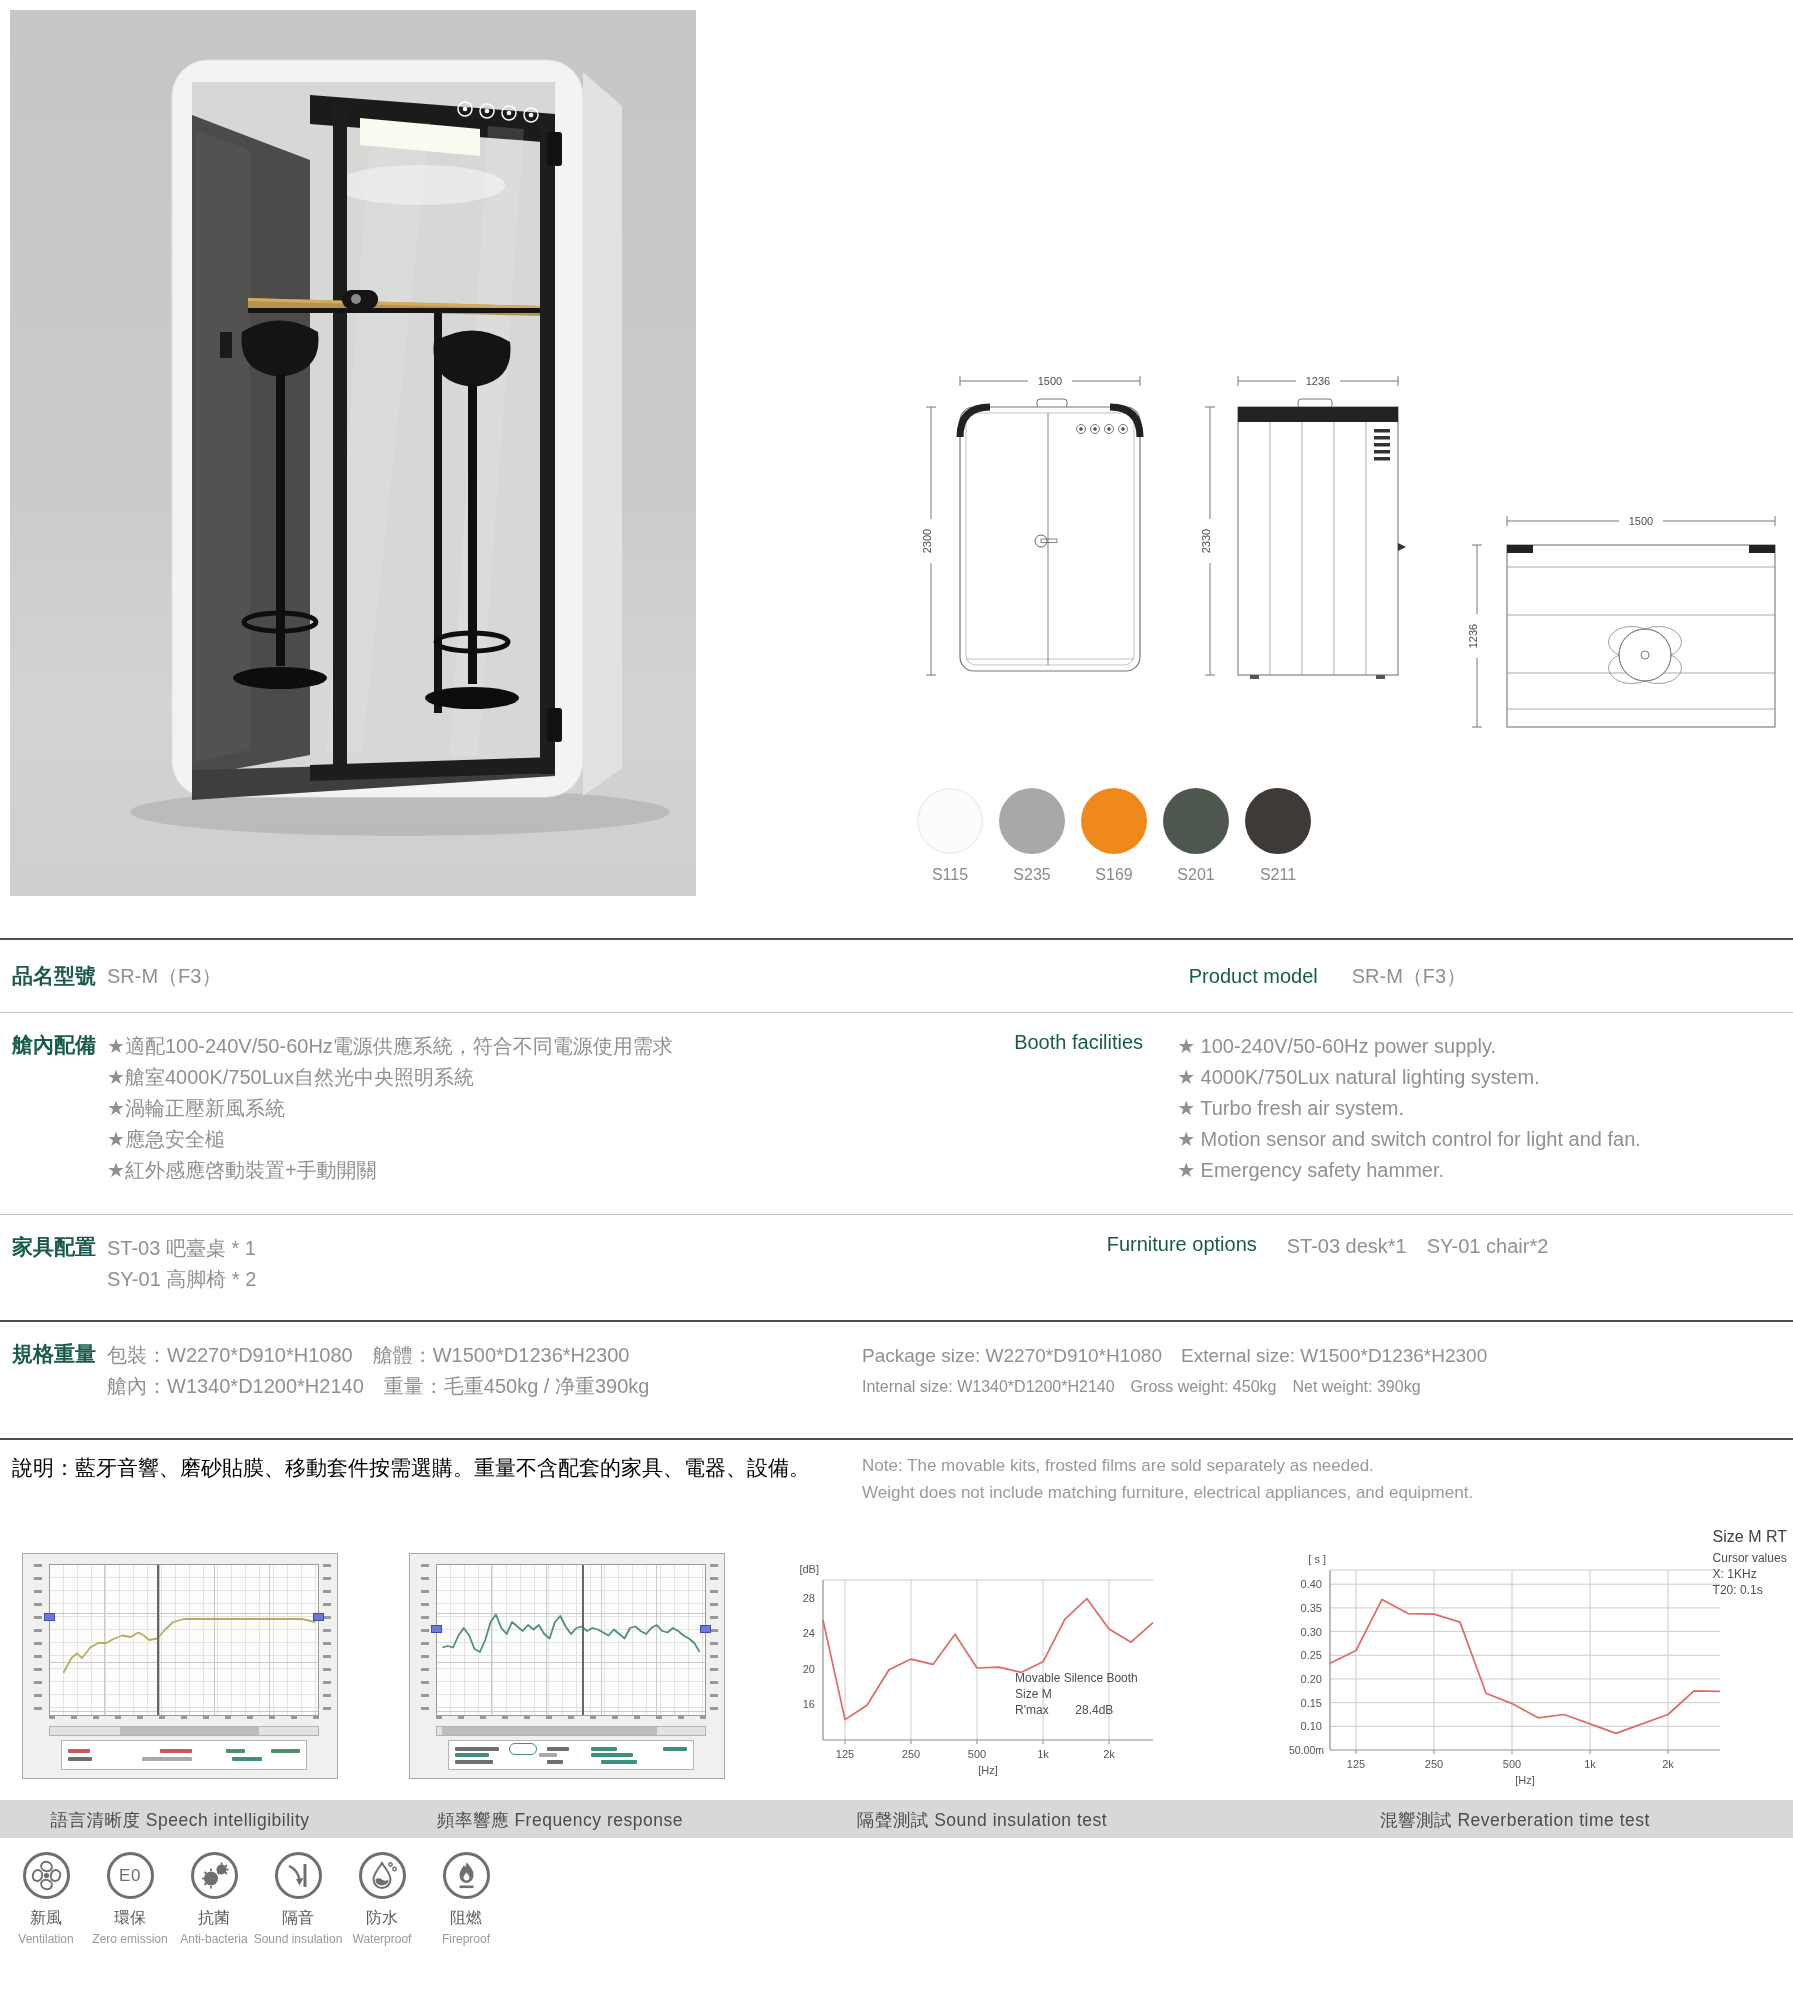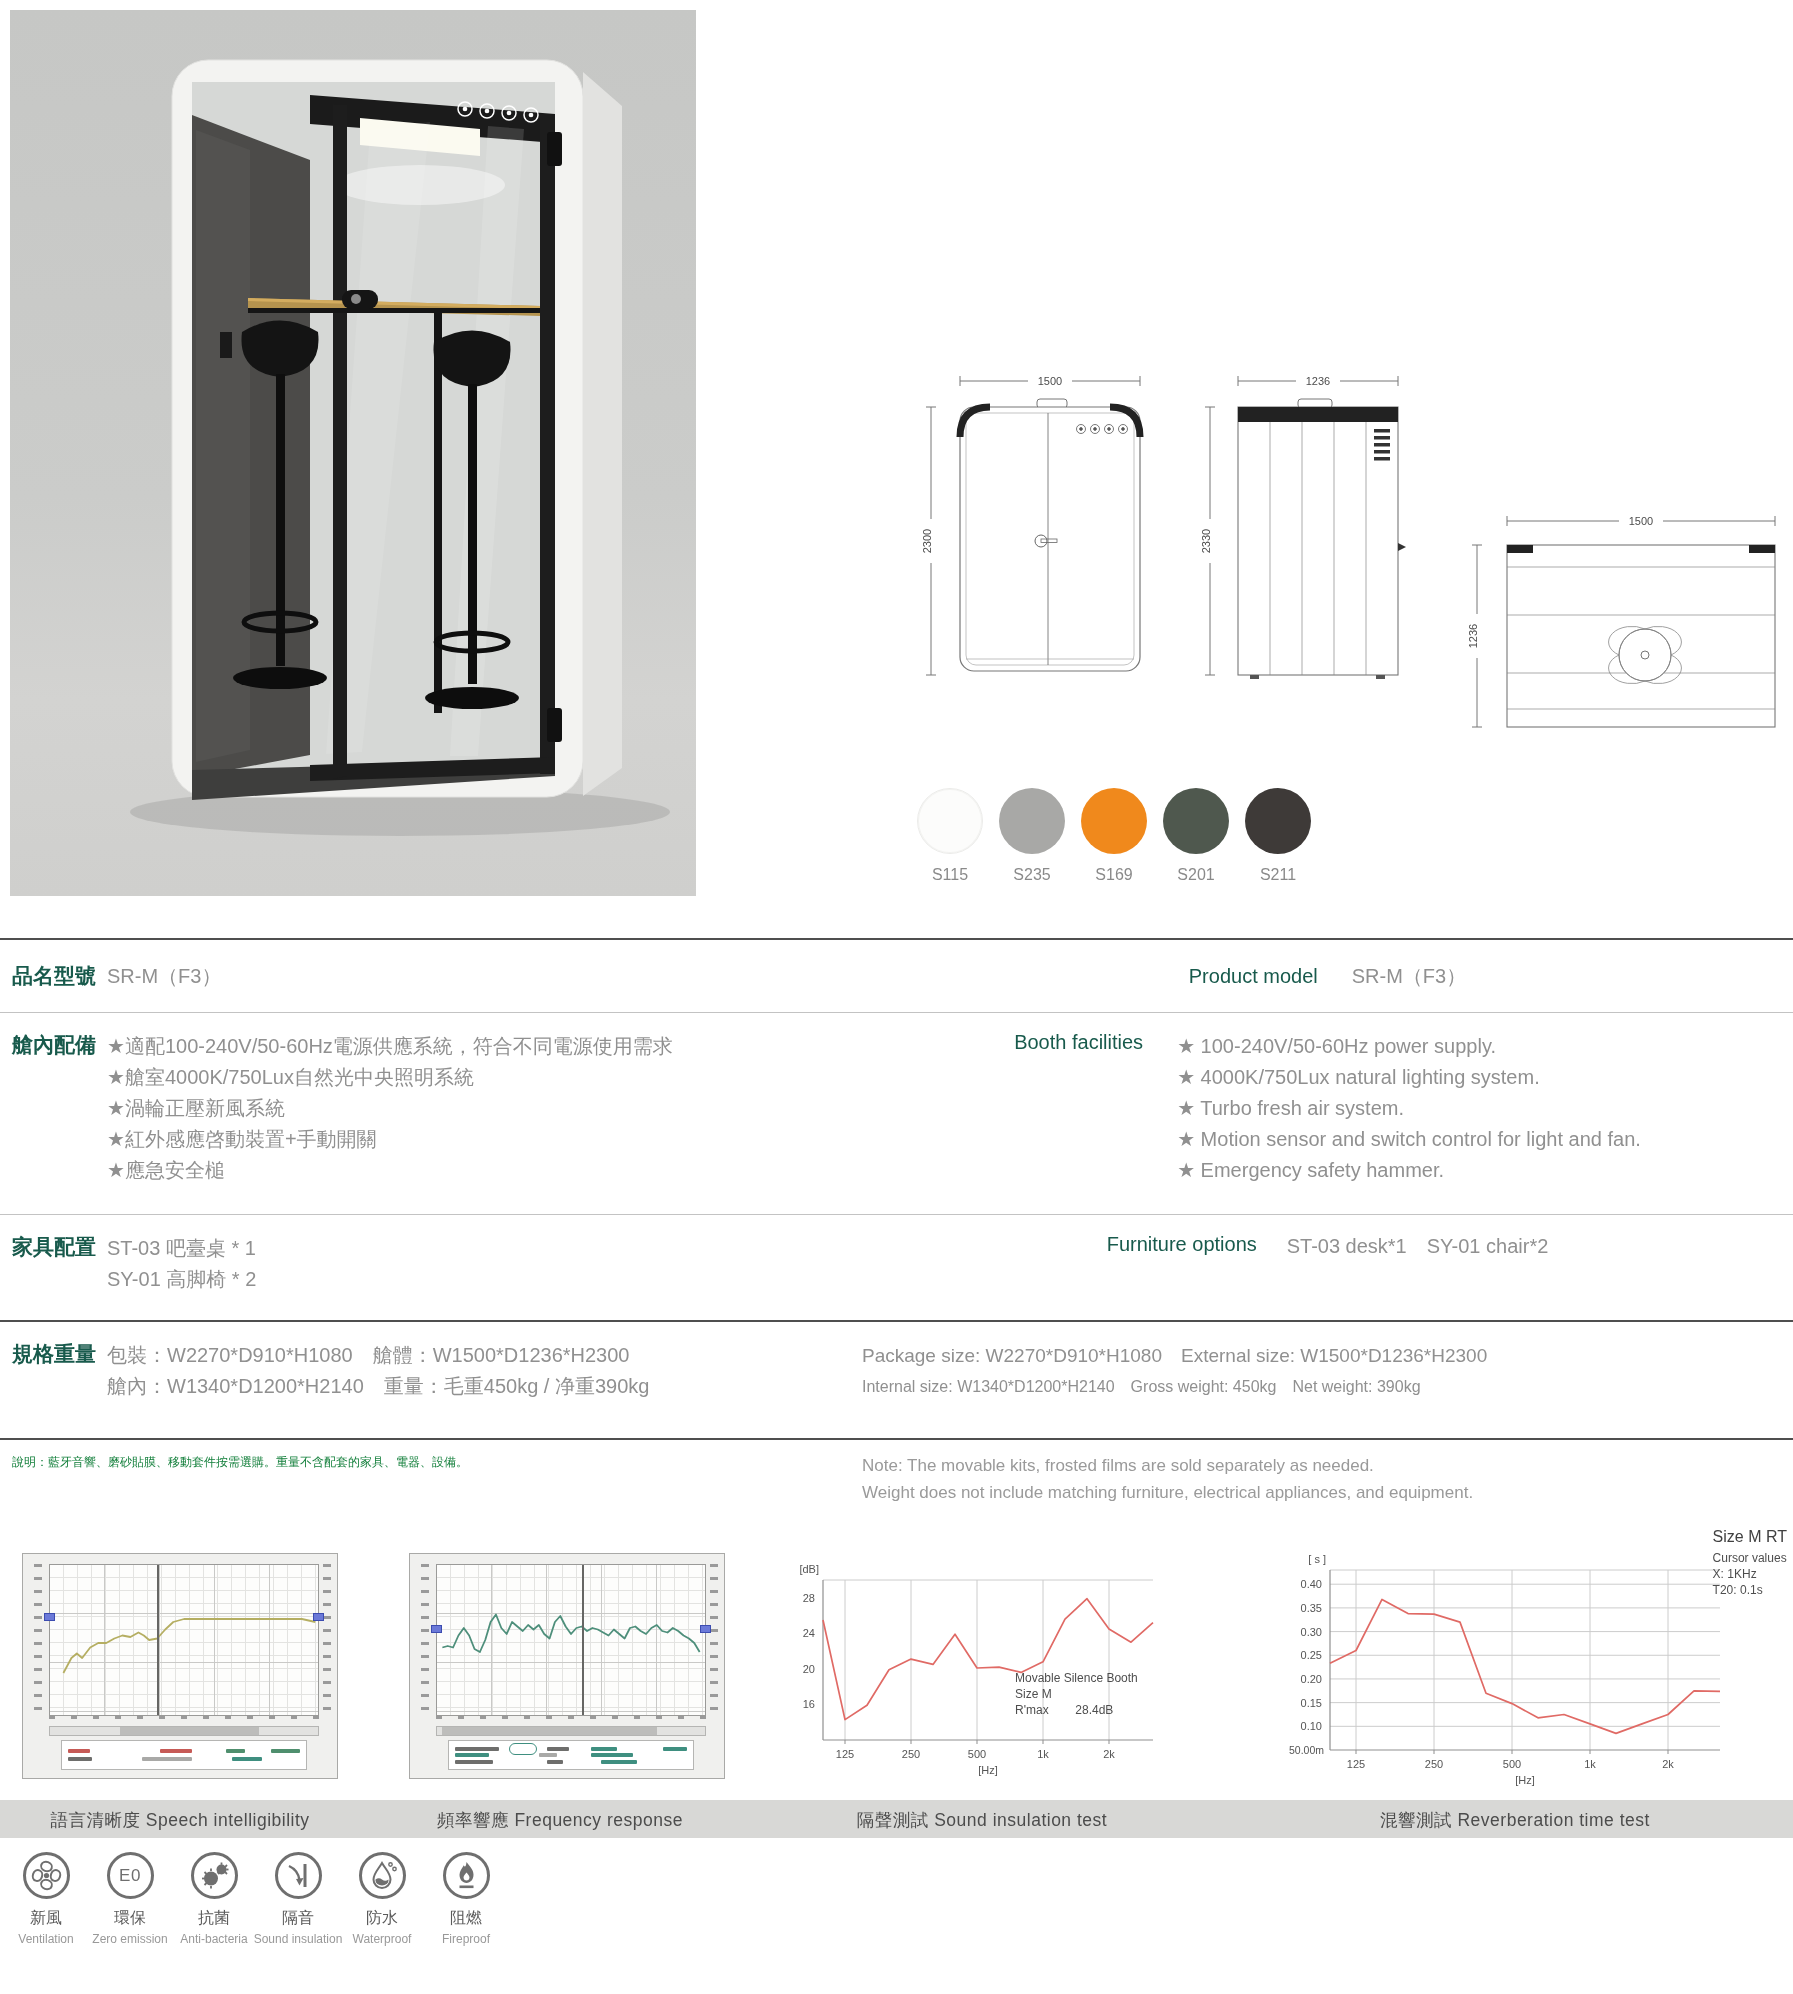--- a/index.html
+++ b/index.html
@@ -26,21 +26,21 @@
   .b-light{border-top:1px solid #c3c3c3;}
   .half-cn{width:850px;box-sizing:border-box;padding:18px 0 0 12px;display:flex;}
   .half-en{width:943px;box-sizing:border-box;padding:18px 0 0 12px;display:flex;justify-content:center;}
   .lab{color:#185a4c;font-weight:bold;font-size:21px;flex-shrink:0;}
   .lab-en{color:#185a4c;font-size:20px;flex-shrink:0;font-weight:normal;}
   .val{color:#909090;font-size:20px;}
   .cn-lab{width:95px;}
   .list .val{line-height:31px;}
   .dim-lines .val{line-height:31px;}
 
-  .note-cn{color:#15803d;font-size:12px;}
+  .note-cn{color:#000000;font-size:21px;}
   .note-en{color:#9a9a9a;font-size:17px;line-height:27px;}
 
   
   .swchart{position:absolute;width:316px;height:226px;background:#f0f0ee;border:1px solid #a9a9a7;box-sizing:border-box;}
   .sw-plot{position:absolute;left:26px;top:10px;right:18px;height:150px;background:#fdfdfc;border:1px solid #9a9a98;
      background-image:
        repeating-linear-gradient(to right,transparent 0 54px,#c9c9c7 54px 55px),
        repeating-linear-gradient(to bottom,transparent 0 48px,#c9c9c7 48px 49px),
        repeating-linear-gradient(to right,transparent 0 13px,#e3e3e1 13px 14px),
        repeating-linear-gradient(to bottom,transparent 0 12px,#e3e3e1 12px 13px);}
@@ -256,22 +256,22 @@
     </div>
   </div>
 
   <div class="srow b-light" style="height:202px">
     <div class="half-cn">
       <span class="lab cn-lab">艙內配備</span>
       <div class="list">
         <div class="val">★適配100-240V/50-60Hz電源供應系統，符合不同電源使用需求</div>
         <div class="val">★艙室4000K/750Lux自然光中央照明系統</div>
         <div class="val">★渦輪正壓新風系統</div>
+        <div class="val">★應急安全槌</div>
         <div class="val">★紅外感應啓動裝置+手動開關</div>
-        <div class="val">★應急安全槌</div>
       </div>
     </div>
     <div class="half-en">
       <span class="lab-en" style="width:163px">Booth facilities</span>
       <div class="list">
         <div class="val">★ 100-240V/50-60Hz power supply.</div>
         <div class="val">★ 4000K/750Lux natural lighting system.</div>
         <div class="val">★ Turbo fresh air system.</div>
         <div class="val">★ Motion sensor and switch control for light and fan.</div>
         <div class="val">★ Emergency safety hammer.</div>

